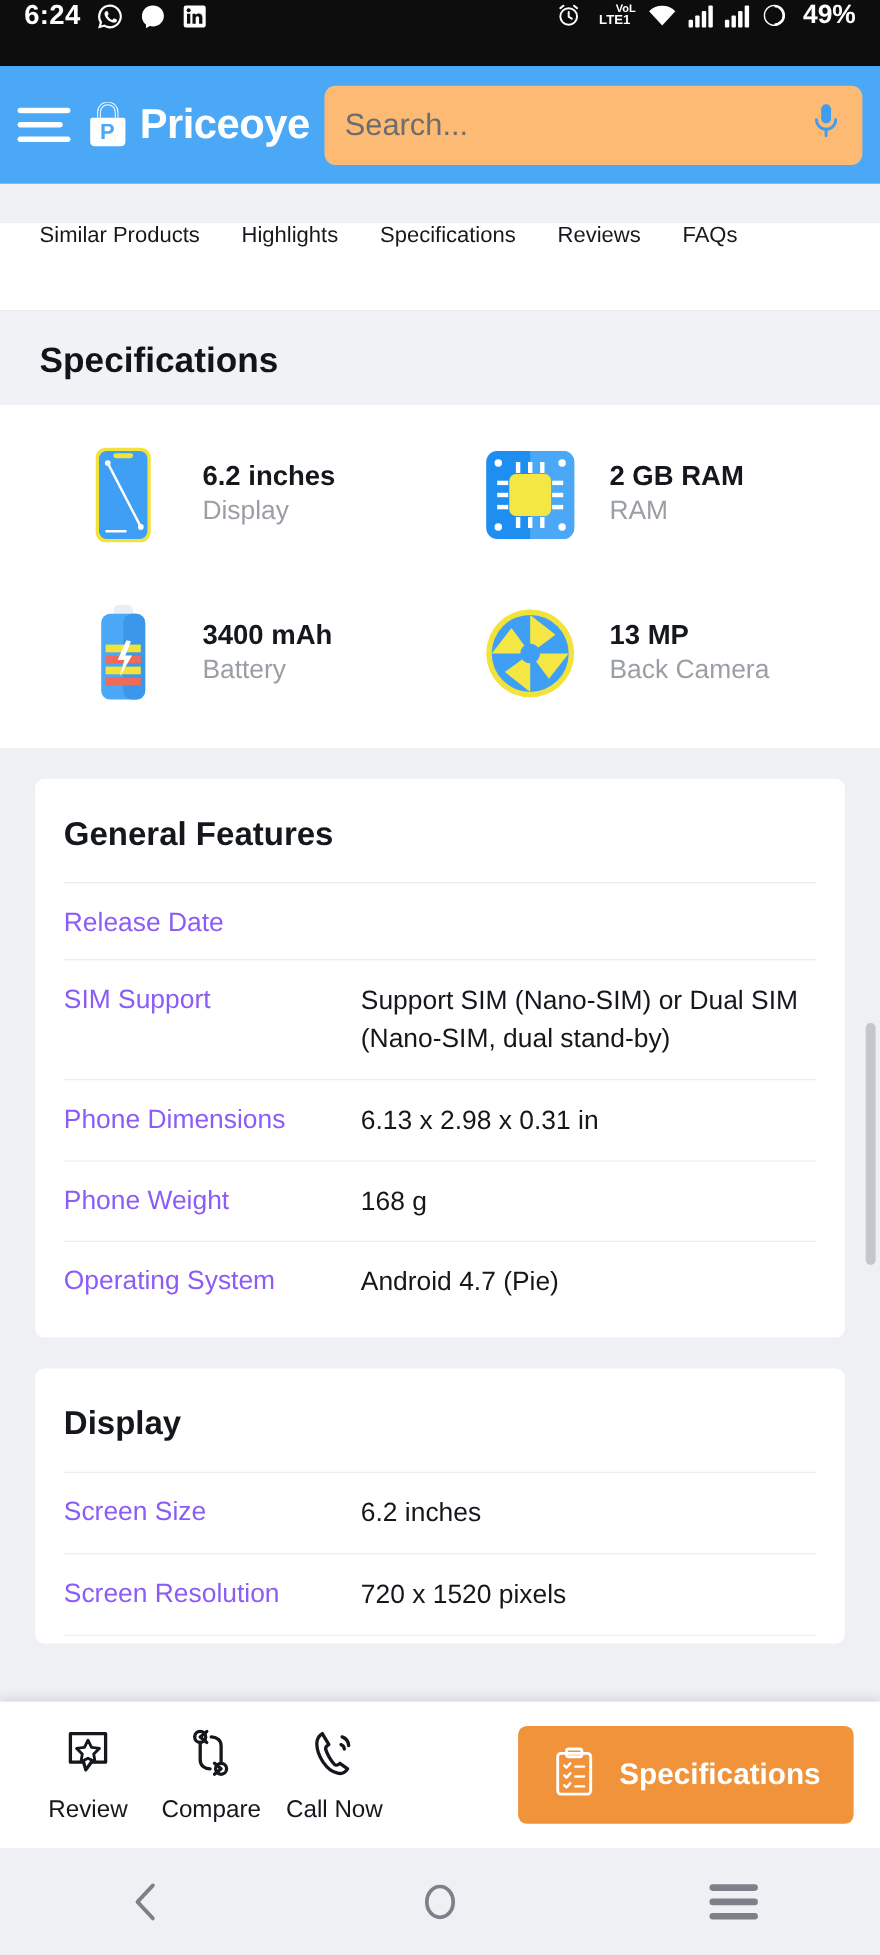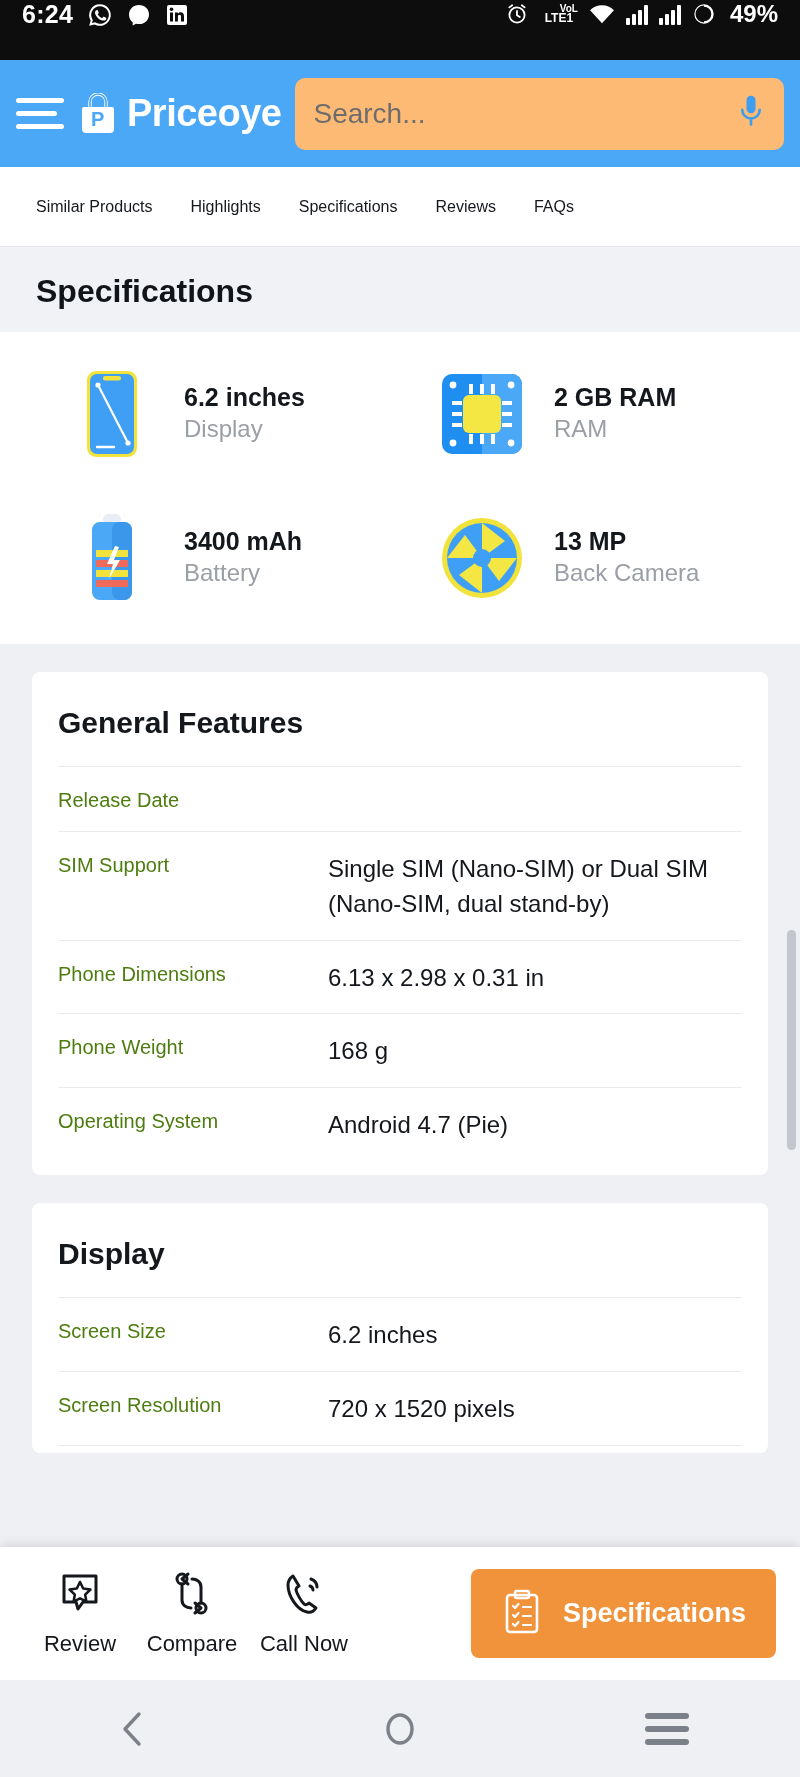--- a/index.html
+++ b/index.html
@@ -47,23 +47,23 @@
   .brand-text { color:#fff; font-size:38px; font-weight:700; letter-spacing:-.5px; white-space:nowrap; }
   .searchbox {
     flex:1 1 auto; height:72px; background:#fdba74; border-radius:10px;
     display:flex; align-items:center; padding:0 18px; min-width:0;
   }
   .searchbox .ph { flex:1; color:#6d6d6d; font-size:28px; }
   .mic { flex:0 0 auto; }
 
   
   .tabs {
-    background:#fff; height:80px; display:flex; align-items:center;
+    background:#fff; height:80px; display:flex; 
     gap:38px; padding:0 36px; border-bottom:1px solid #e4e6ea;
-    font-size:16px; color:#15181c; white-space:nowrap;
+    font-size:20px; color:#15181c; white-space:nowrap;margin-top:36px;
   }
   .tabs span { cursor:pointer; }
 
   
   .sec-title {
     background:#f0f2f6; padding:26px 36px 22px;
     font-size:32px; font-weight:700; color:#111418;
   }
 
   
@@ -76,21 +76,21 @@
 
   
   .cards { padding:0 32px; }
   .card {
     background:#fff; border-radius:8px; padding:34px 26px 14px;
     margin-top:28px;
   }
   .card-h { font-size:30px; font-weight:700; color:#14171b; padding:0 0 26px 0; }
   .row { display:flex; padding:20px 0 18px; border-top:1px solid #e8eaee; }
   .row:first-of-type { border-top:none; padding-top:6px; }
-  .row .k { width:270px; flex:0 0 270px; font-size:20px; color:#4d7c0f; line-height:1.3; }
+  .row .k { width:270px; flex:0 0 270px; font-size:24px; color:#8b5cf6; line-height:1.3; }
   .row .v { flex:1; font-size:24px; color:#14171b; line-height:1.45; }
 
   
   .card-clip { overflow:hidden; max-height:250px; }
 
   
   .scrollbar {
     position:absolute; right:4px; top:930px; width:9px; height:220px;
     background:#c3c6cc; border-radius:5px;
   }
@@ -323,21 +323,21 @@
 
   <div class="cards">
 
     <div class="card">
       <div class="card-h">General Features</div>
       <div class="row">
         <div class="k">Release Date</div>
       </div>
       <div class="row">
         <div class="k">SIM Support</div>
-        <div class="v">Single SIM (Nano-SIM) or Dual SIM (Nano-SIM, dual stand-by)</div>
+        <div class="v">Support SIM (Nano-SIM) or Dual SIM (Nano-SIM, dual stand-by)</div>
       </div>
       <div class="row">
         <div class="k">Phone Dimensions</div>
         <div class="v">6.13 x 2.98 x 0.31 in</div>
       </div>
       <div class="row">
         <div class="k">Phone Weight</div>
         <div class="v">168 g</div>
       </div>
       <div class="row">

